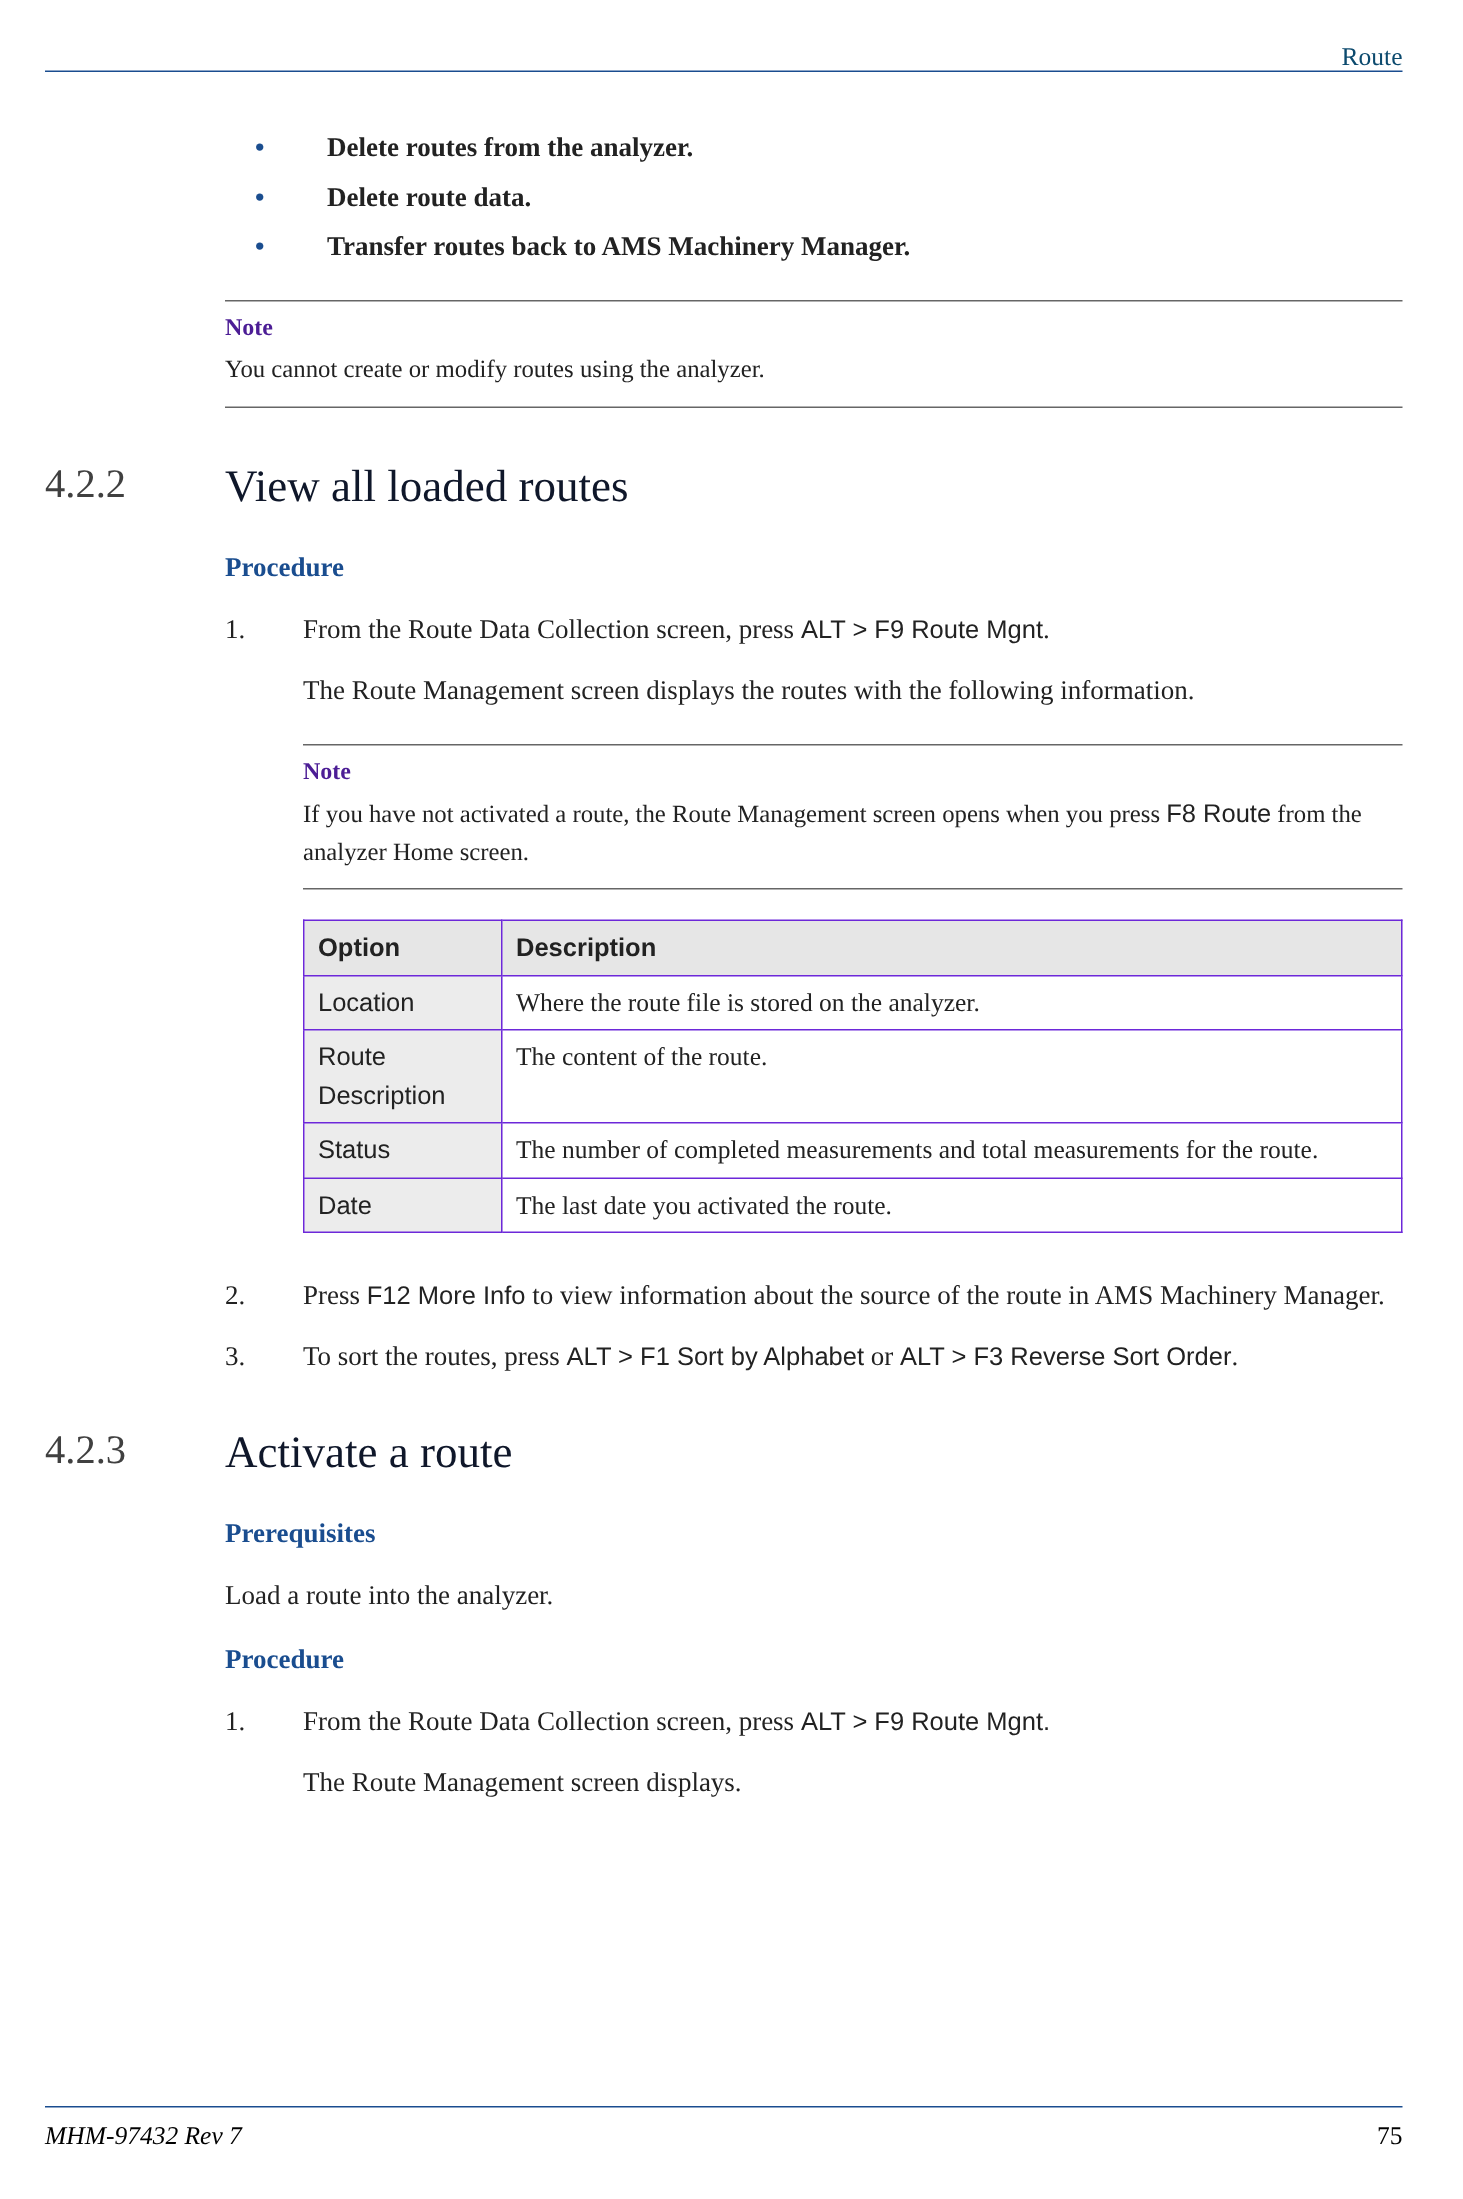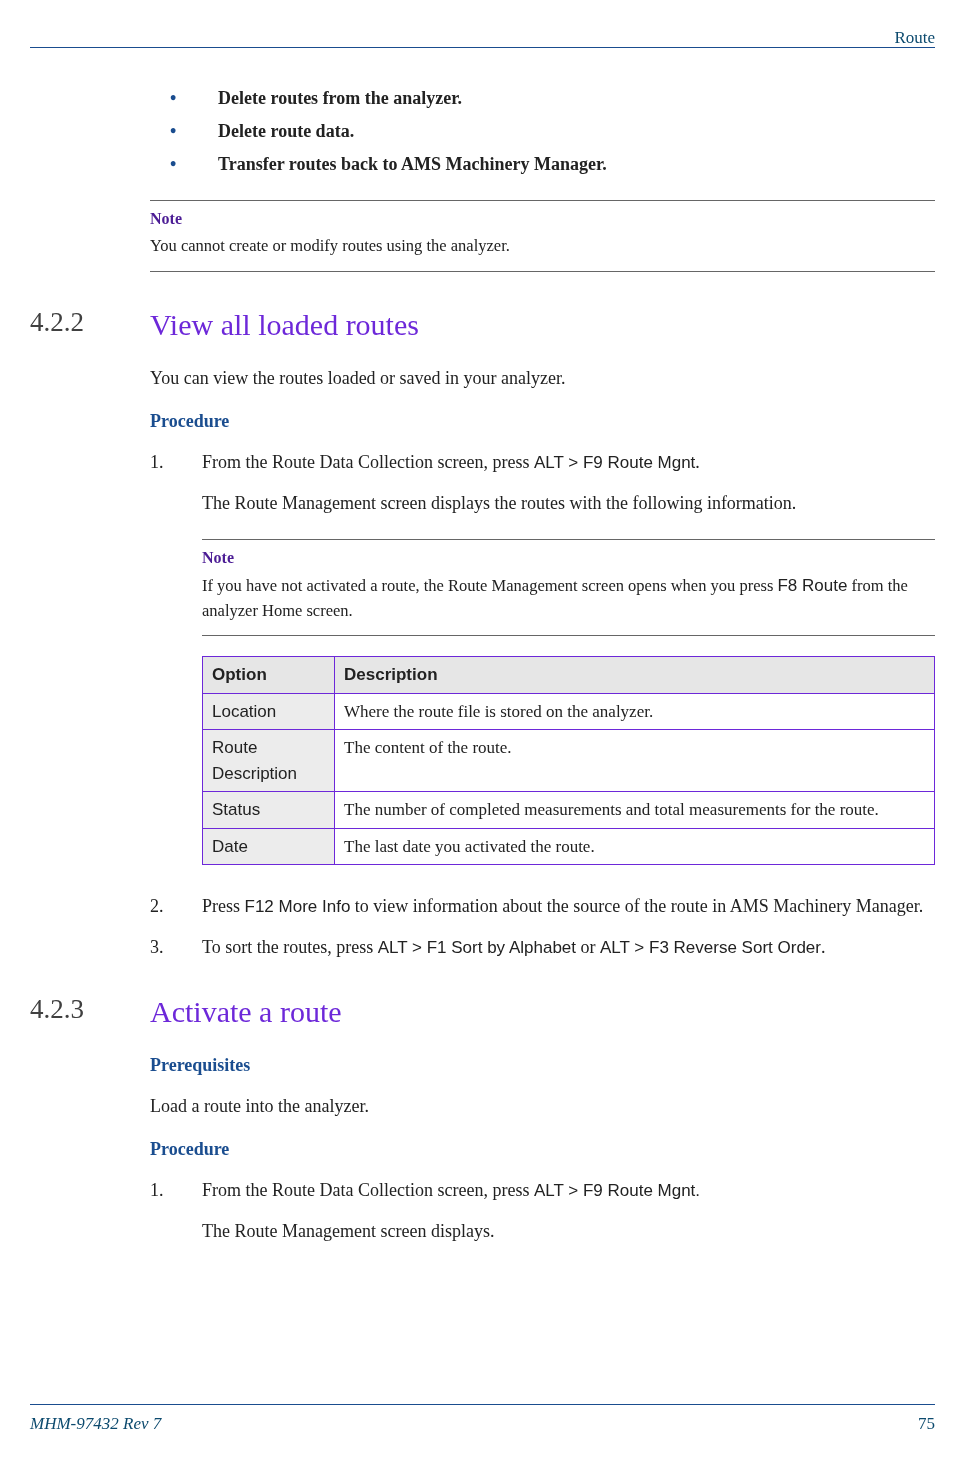--- a/index.html
+++ b/index.html
@@ -88,21 +88,21 @@
       margin-top: 12px;
     }
     .section-num {
       color: #404040;
       font-size: 27px;
       width: 120px;
       flex-shrink: 0;
       font-weight: normal;
     }
     .section-title {
-      color: #6d28d9;
+      color: #0f172a;
       font-size: 30px;
       font-weight: normal;
     }
     .body-text {
       margin-left: 120px;
       margin-bottom: 16px;
     }
     .subhead {
       color: #1a4d8f;
       font-weight: bold;
@@ -160,21 +160,21 @@
       left: 30px;
       right: 40px;
     }
     .footer-rule {
       border-top: 1px solid #1a4d8f;
       margin-bottom: 6px;
     }
     .footer-row {
       display: flex;
       justify-content: space-between;
-      color: #0c4a6e;
+      color: #000000;
       font-style: italic;
       font-size: 17px;
     }
     .footer-page {
       font-style: normal;
     }
   </style>
 </head>
 <body>
 
@@ -201,21 +201,20 @@
   <div class="note-block">
     <div class="note-label">Note</div>
     <div class="note-text">You cannot create or modify routes using the analyzer.</div>
   </div>
 
   <div class="section-row">
     <div class="section-num">4.2.2</div>
     <div class="section-title">View all loaded routes</div>
   </div>
 
-  <div class="body-text">You can view the routes loaded or saved in your analyzer.</div>
 
   <div class="subhead">Procedure</div>
 
   <div class="proc-item">
     <div class="proc-num">1.</div>
     <div class="proc-text">
       <span>From the Route Data Collection screen, press </span><span class="sans">ALT &gt; F9 Route Mgnt</span><span>.</span>
     </div>
   </div>
 

